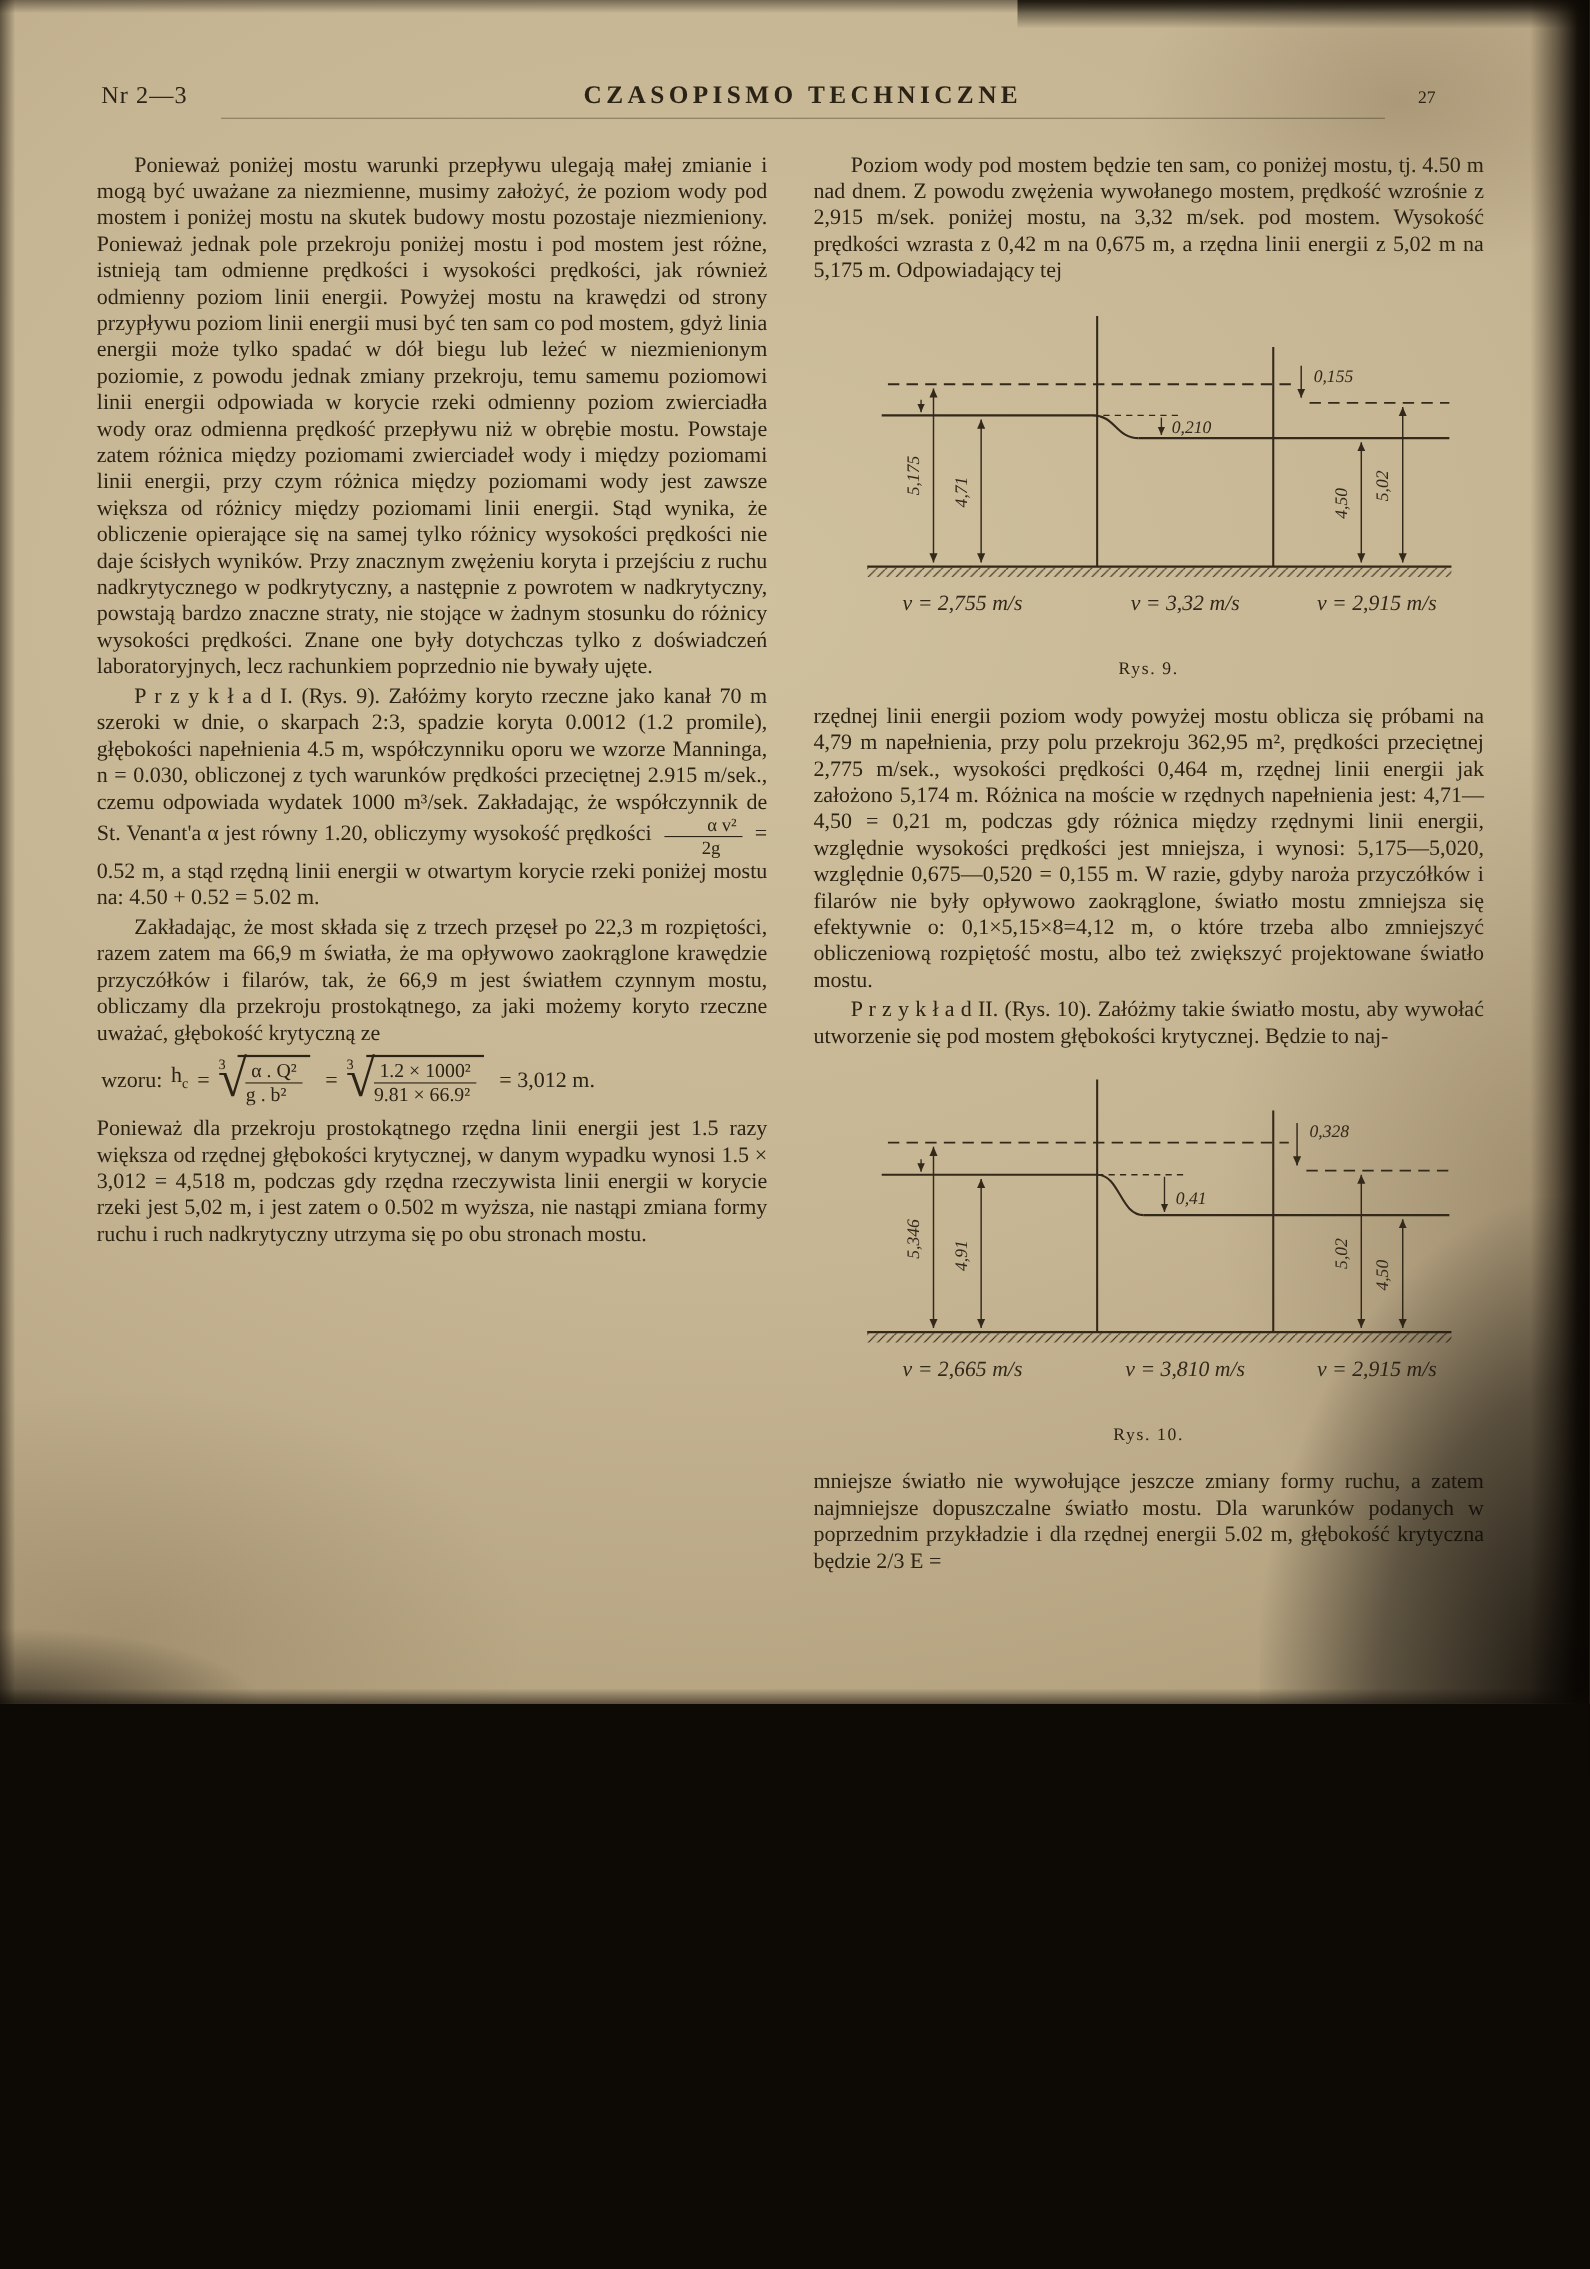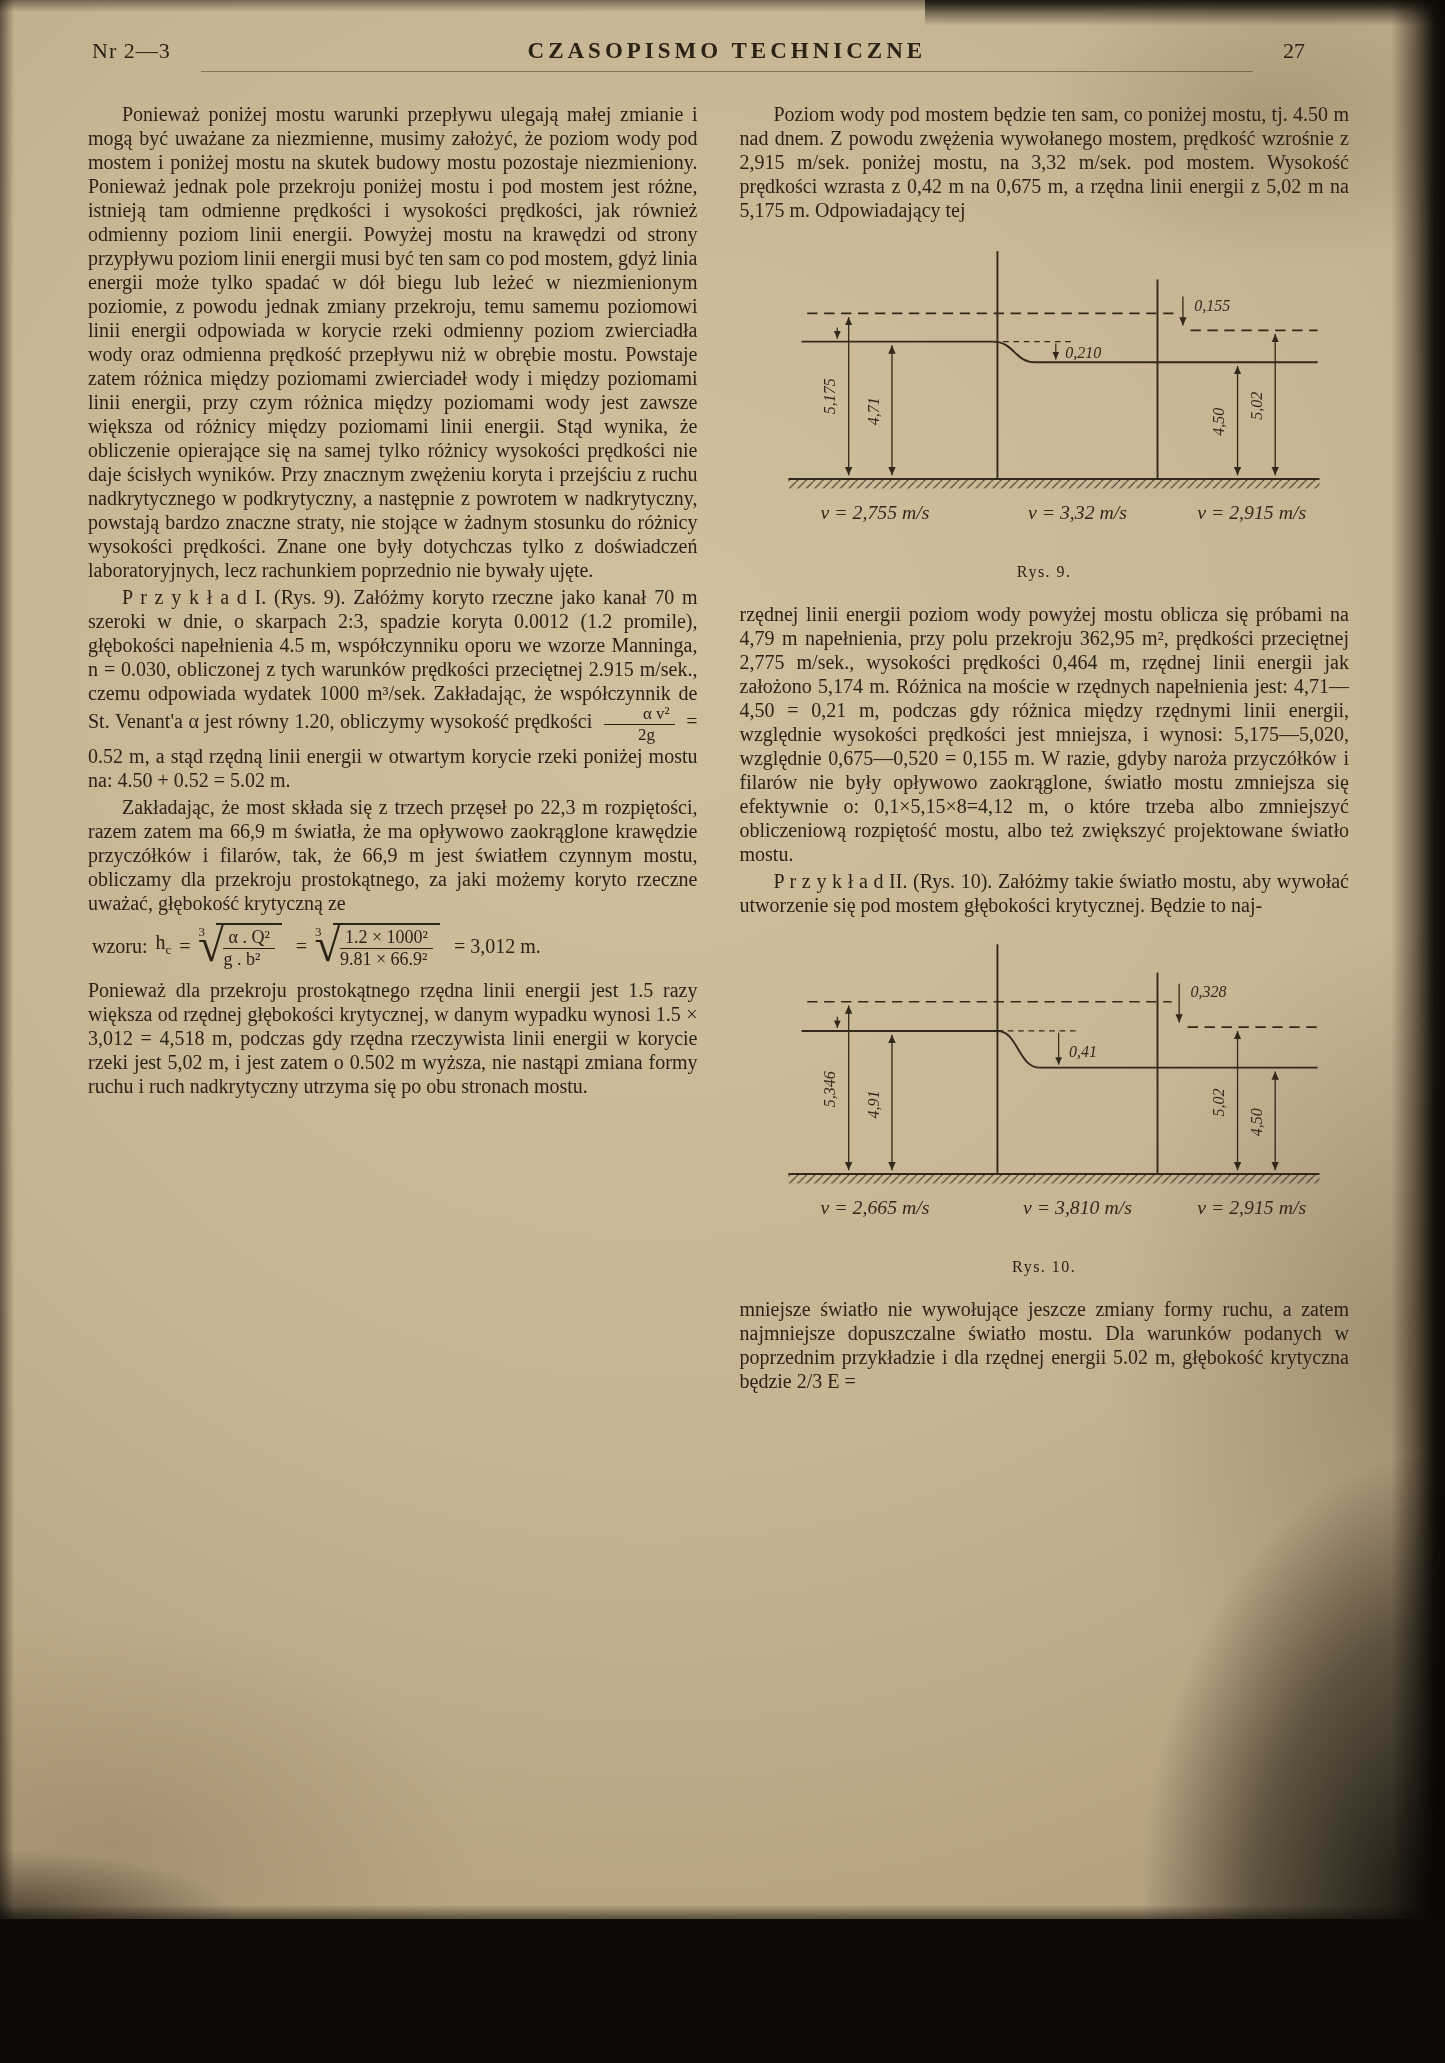--- a/index.html
+++ b/index.html
@@ -1,17 +1,17 @@
 <!DOCTYPE html>
 <html><head>
 <meta charset="utf-8">
 <style>
   html,body { margin:0; padding:0; background:#0d0905; }
   .page {
-    position:relative; width:1445px; height:1919px; overflow:hidden;
+    position:relative; width:1445px; height:1549px; overflow:hidden;
     background:#0d0905; font-family:"Liberation Serif", serif;
   }
   .paper {
     position:absolute; inset:0;
     color:#2b2315;
     background-image:
       radial-gradient(ellipse 340px 220px at 88% 6%, rgba(80,60,32,0.22), transparent 70%),
       radial-gradient(ellipse 520px 320px at 8% 96%, rgba(80,60,32,0.18), transparent 70%),
       radial-gradient(ellipse 420px 600px at 97% 70%, rgba(70,52,28,0.25), transparent 70%),
       radial-gradient(ellipse 120% 90% at 45% 35%, #cfc09e 0%, #c6b593 45%, #b2a07d 80%, #9a8865 100%);
@@ -31,21 +31,21 @@
   .edge-top { top:0; left:0; width:100%; height:12px;
     background:linear-gradient(to bottom, rgba(18,12,6,0.45), transparent); }
   .edge-bottom { bottom:0; left:0; width:100%; height:14px;
     background:linear-gradient(to top, rgba(14,9,5,0.55), transparent); }
 
   .header { display:flex; align-items:baseline; padding:38px 140px 6px 92px; }
   .issue  { font-size:22px; letter-spacing:1px; }
   .journal{ flex:1; text-align:center; font-size:23px; font-weight:bold;
             letter-spacing:4px; padding-bottom:7px;
             border-bottom:1.5px solid rgba(43,35,21,0.45); margin:0 30px; }
-  .pagenum{ font-size:22px; }
+  .pagenum{ font-size:16px;margin-top:43px; }
 
   .columns { display:flex; gap:42px; padding:24px 96px 0 88px; }
   .col { flex:1; font-size:20px; line-height:24px; text-align:justify; }
   .col p { margin:0 0 3px 0; }
   .col p.indent { text-indent:34px; }
 
   
   .frac { display:inline-block; text-align:left; line-height:1.05;
           vertical-align:middle; margin:0 6px; }
   .frac .num { display:block; padding:0 5px 1px; border-bottom:1.7px solid currentColor; }

